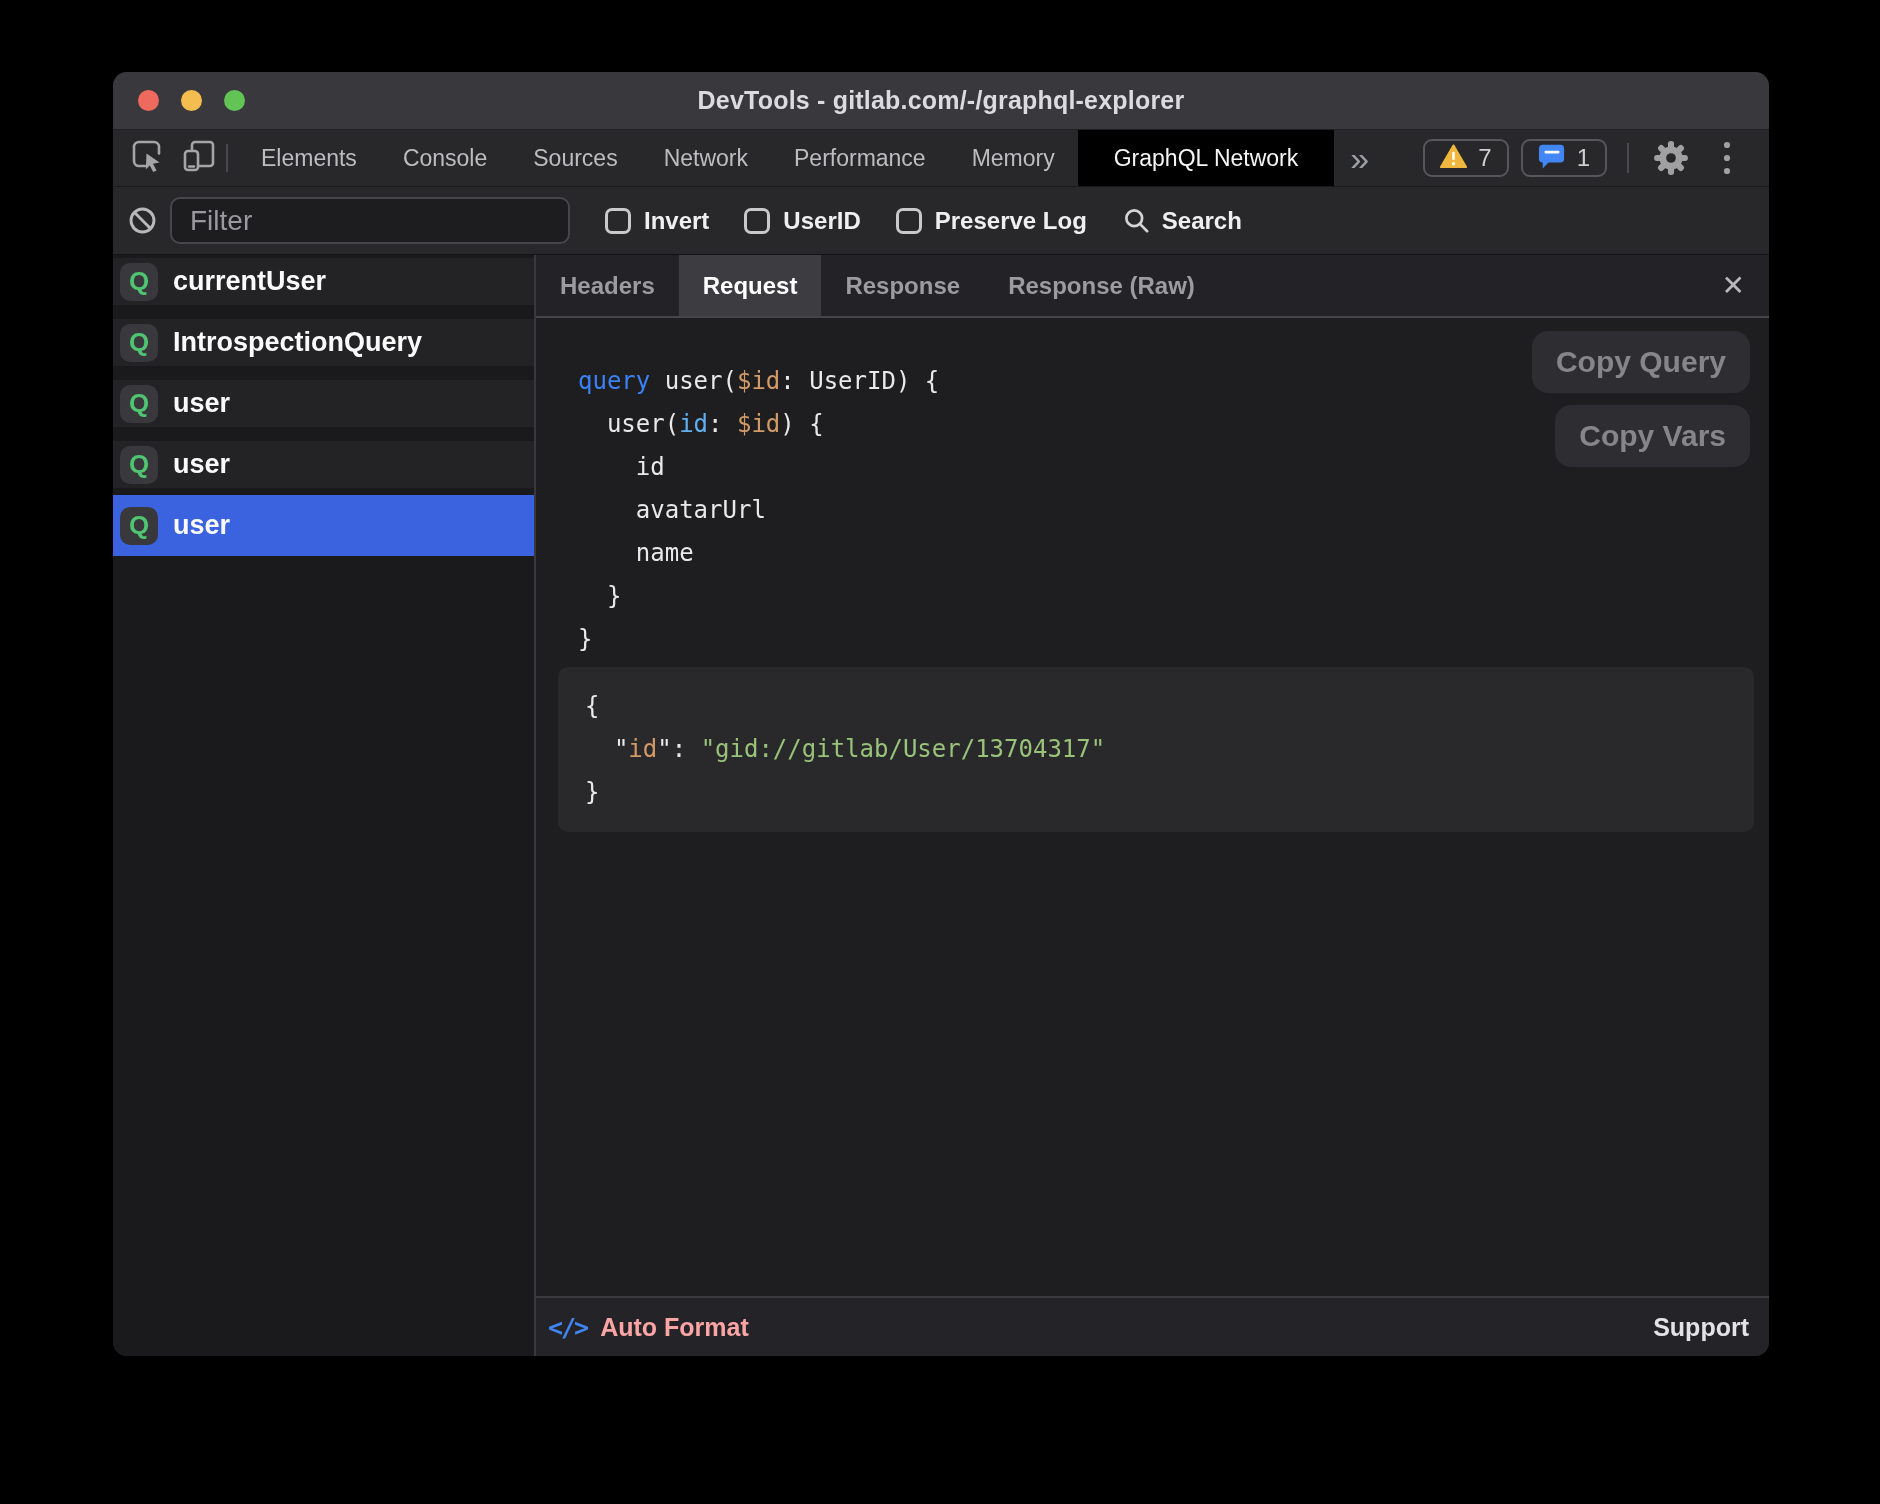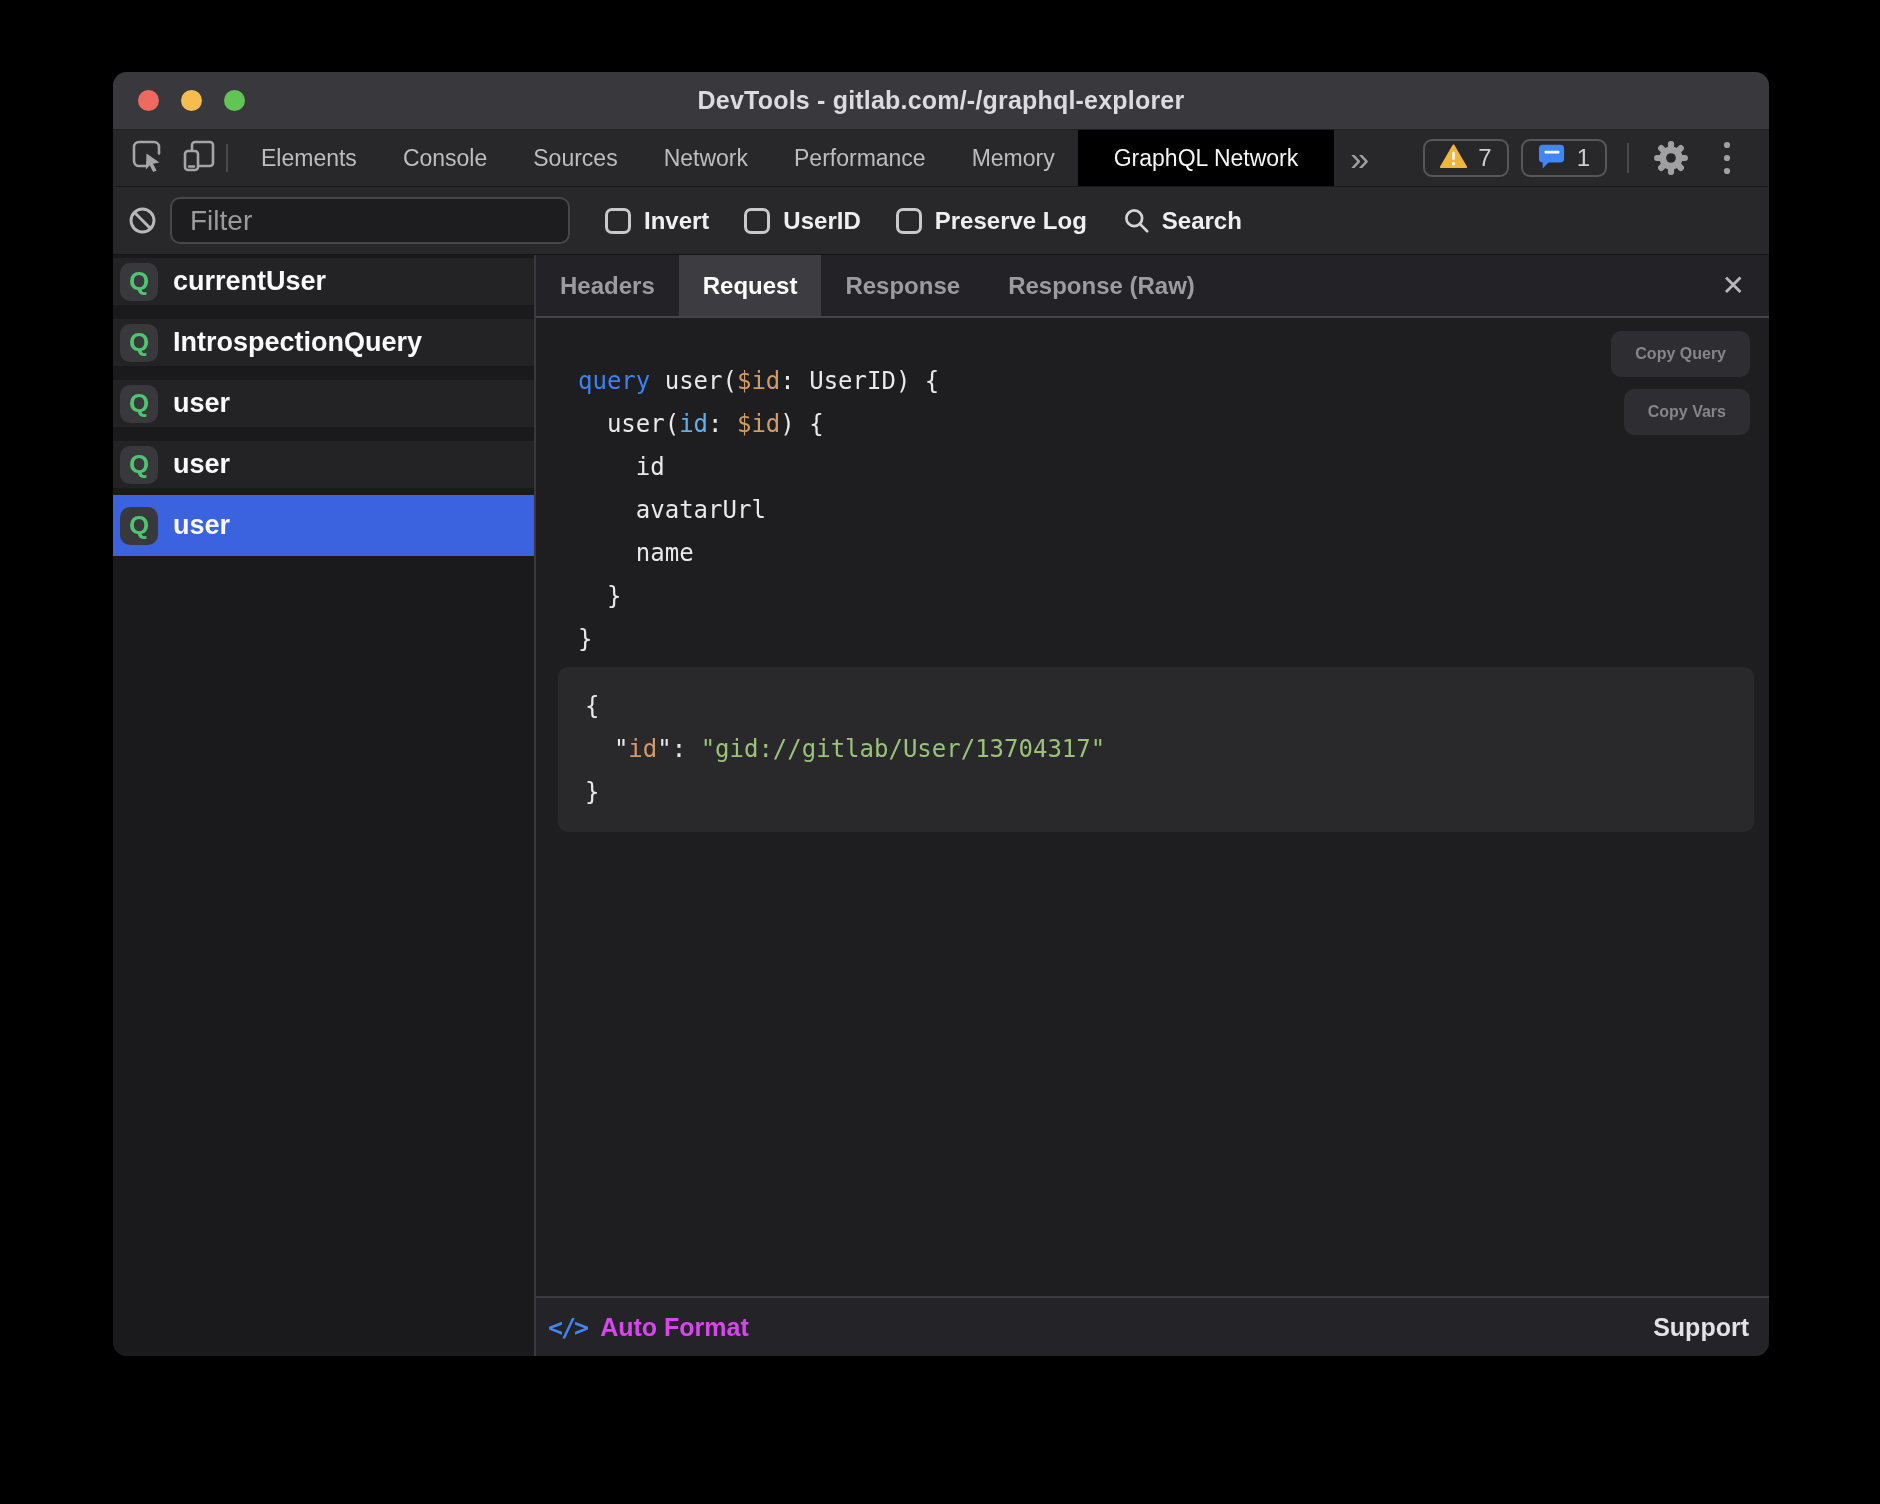--- a/index.html
+++ b/index.html
@@ -69,33 +69,33 @@
   .rtab.active { background:#3d3d41; color:#fff; font-weight:bold; }
   .close-x { margin-left:auto; align-self:center; margin-right:24px; color:#b9b9bc; font-size:28px; line-height:1; cursor:default; }
 
   .right-body { flex:1; position:relative; padding:42px 0 0 42px; overflow:hidden;
     font-family:"DejaVu Sans Mono","Liberation Mono",monospace; font-size:24px; color:#e9e9eb; }
   .code-line { height:43px; line-height:43px; white-space:pre; }
   .tok-kw { color:#3b82f6; } .tok-var { color:#d19a66; } .tok-attr { color:#61afef; }
   .tok-str { color:#98c379; } .tok-key { color:#d19a66; } .tok-pl { color:#e9e9eb; }
 
   .copy-col { position:absolute; top:13px; right:19px; display:flex; flex-direction:column; align-items:flex-end; gap:12px; }
-  .copy-btn { background:#2e2e32; color:#85858a; border:none; border-radius:10px;
-    font-family:"Liberation Sans", sans-serif; font-size:16px; font-weight:bold; padding:14px 24px; cursor:default; }
+  .copy-btn { background:#2e2e32; color:#85858a; border:none; border-radius:16px;
+    font-family:"Liberation Sans", sans-serif; font-size:30px; font-weight:bold; padding:14px 24px; cursor:default; }
 
   .vars-box { margin:6px 17px 0 -20px; margin-left:-20px; position:relative; left:-20px;
     width:1196px; background:#29292c; border-radius:10px; padding:18px 20px 18px 27px; }
   .vars-wrap { margin-top:6px; margin-left:-20px; }
 
   
   .right-footer { flex:0 0 60px; background:#242428; border-top:2px solid #3c3c40;
     display:flex; align-items:center; padding:0 20px 0 12px; }
   .af-btn { display:flex; align-items:center; gap:13px; cursor:default; }
   .af-icon { color:#4285f4; font-family:"DejaVu Sans Mono",monospace; font-size:25px; font-weight:bold; letter-spacing:-2px; }
-  .af-label { color:#d946ef; font-size:25px; font-weight:bold; }
+  .af-label { color:#fca5a5; font-size:25px; font-weight:bold; }
   .support { margin-left:auto; color:#e3e3e5; font-size:25px; font-weight:bold; cursor:default; }
 
   
   .gear-svg, .kebab-svg { display:block; }
 </style>
 </head>
 <body>
 
 <div class="window">
 

